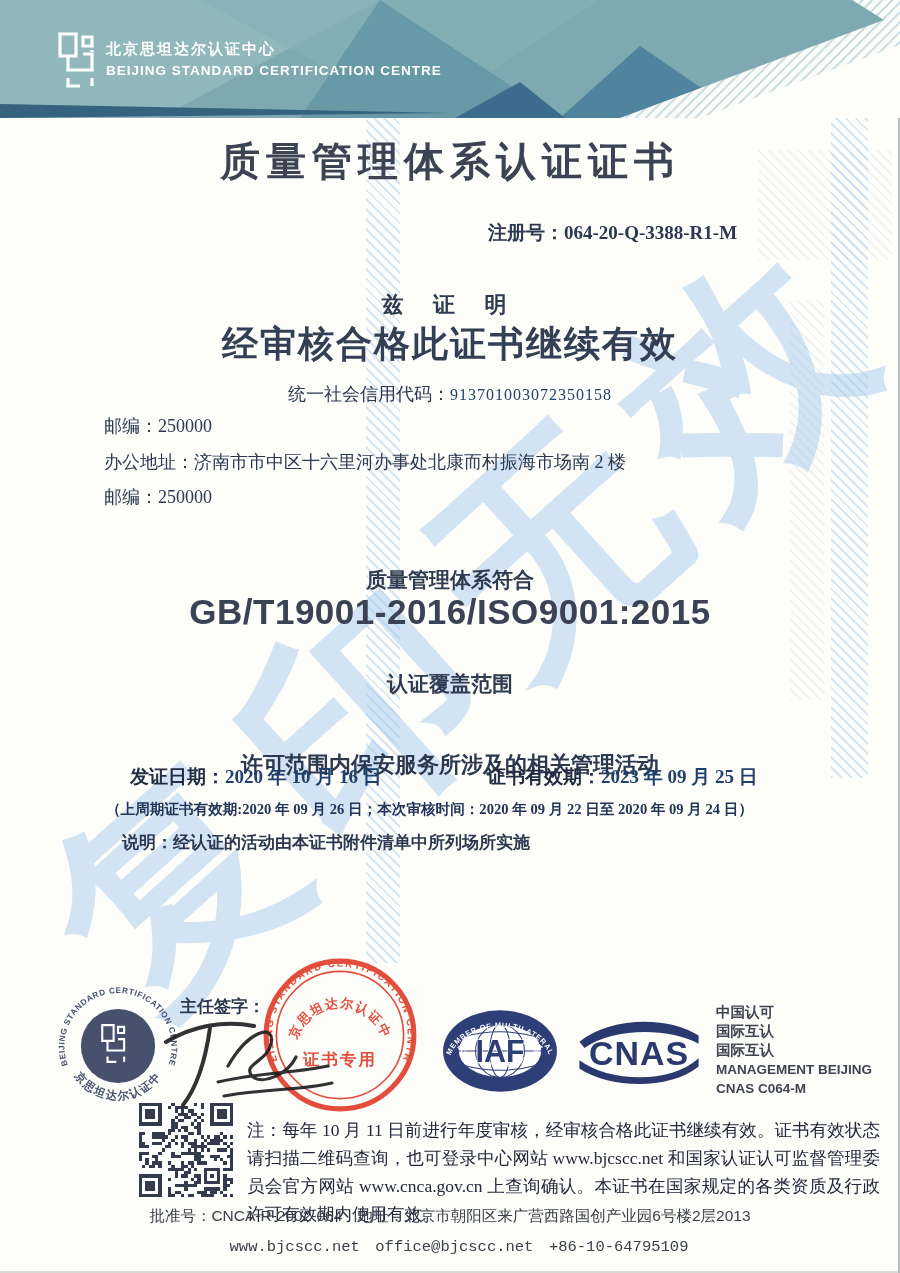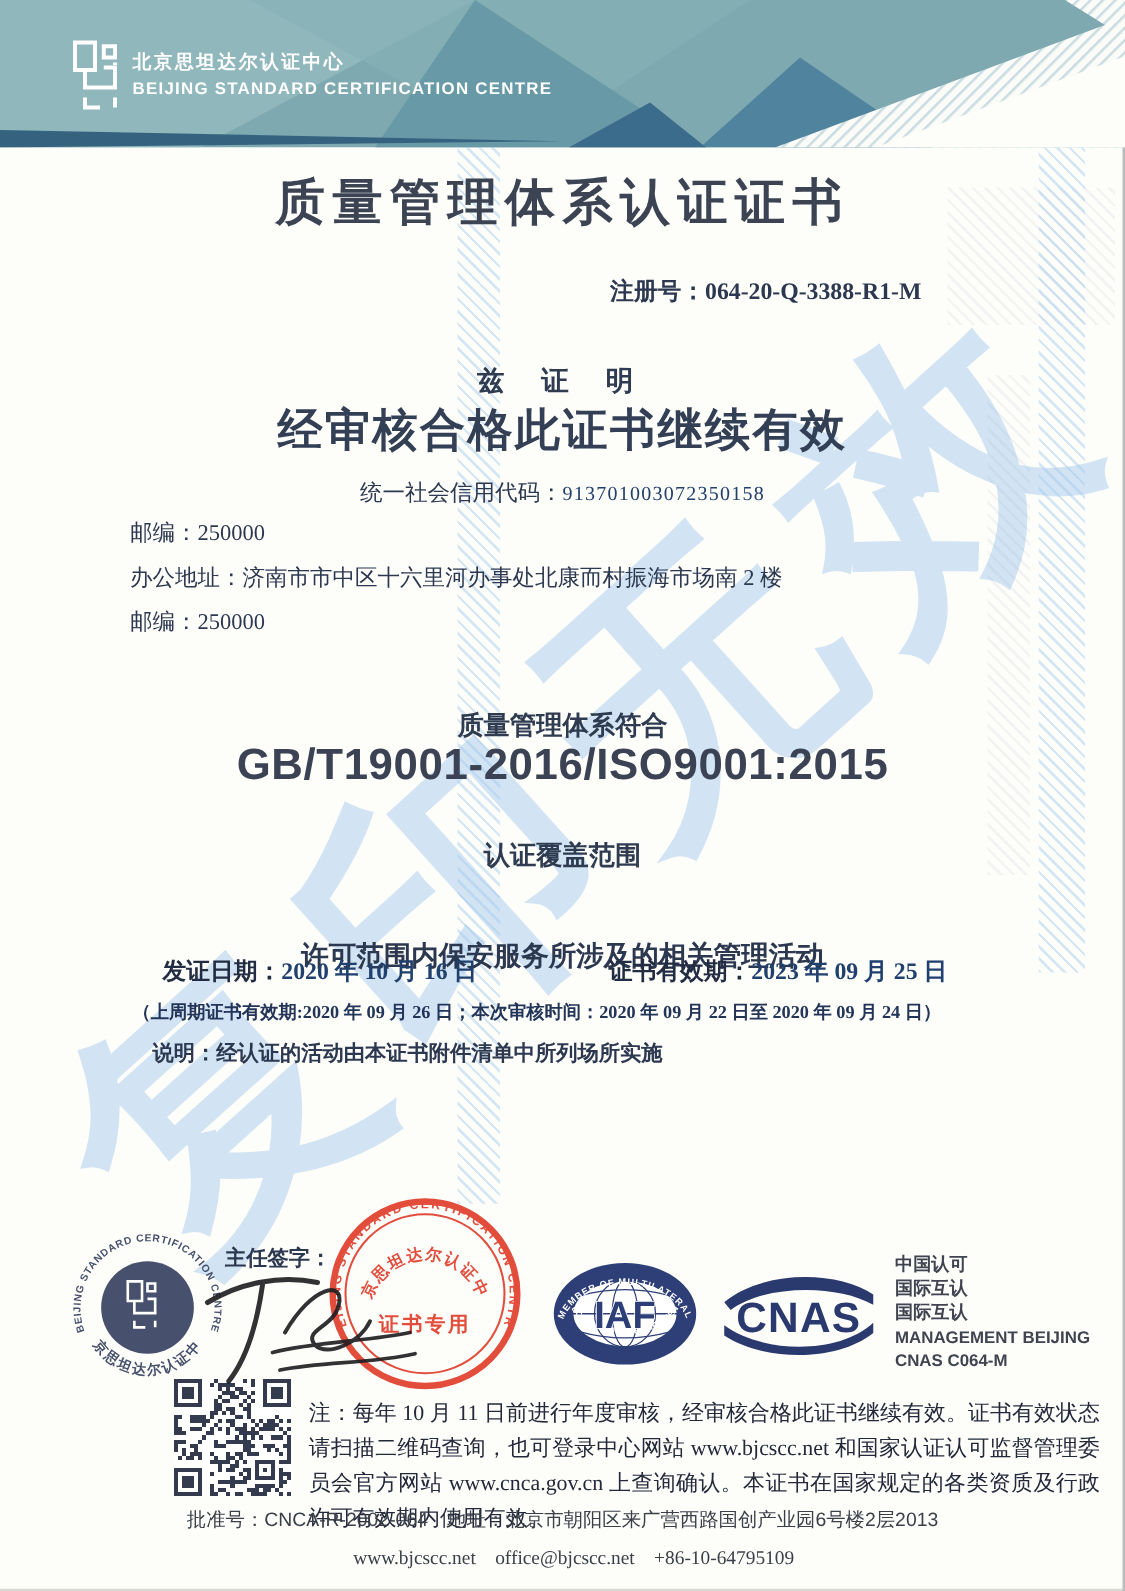--- a/index.html
+++ b/index.html
@@ -60,21 +60,21 @@
   .cnas-text{left:716px;top:1003px;z-index:3;font-family:"Liberation Sans",sans-serif;color:#3f4450;}
   .cnas-text .l{font-size:14.5px;line-height:19px;font-weight:600;}
   .cnas-text .e{font-size:13.5px;line-height:19px;font-weight:600;}
   
   .qr-wrap{left:139px;top:1103px;z-index:3;}
   .note{left:247px;top:1116px;width:633px;font-size:17.5px;line-height:28px;text-align:justify;
         color:#23283a;z-index:3;}
   .approval{left:0;right:0;top:1206px;text-align:center;font-size:15.5px;color:#3a3f48;
         font-family:"Liberation Sans",sans-serif;z-index:3;}
   .footer{left:18px;right:0;top:1236px;text-align:center;font-size:15.5px;color:#3a3f48;
-        font-family:Liberation Serif, serif;z-index:3;}
+        font-family:Liberation Mono, monospace;z-index:3;}
 </style>
 </head>
 <body>
 
 <div class="page">
 
   <div class="watermark">复印无效</div>
   <div class="hatch-stripe stripe-a"></div>
   <div class="hatch-stripe stripe-b"></div>
   <div class="hatch-ghost ghost-a"></div>

